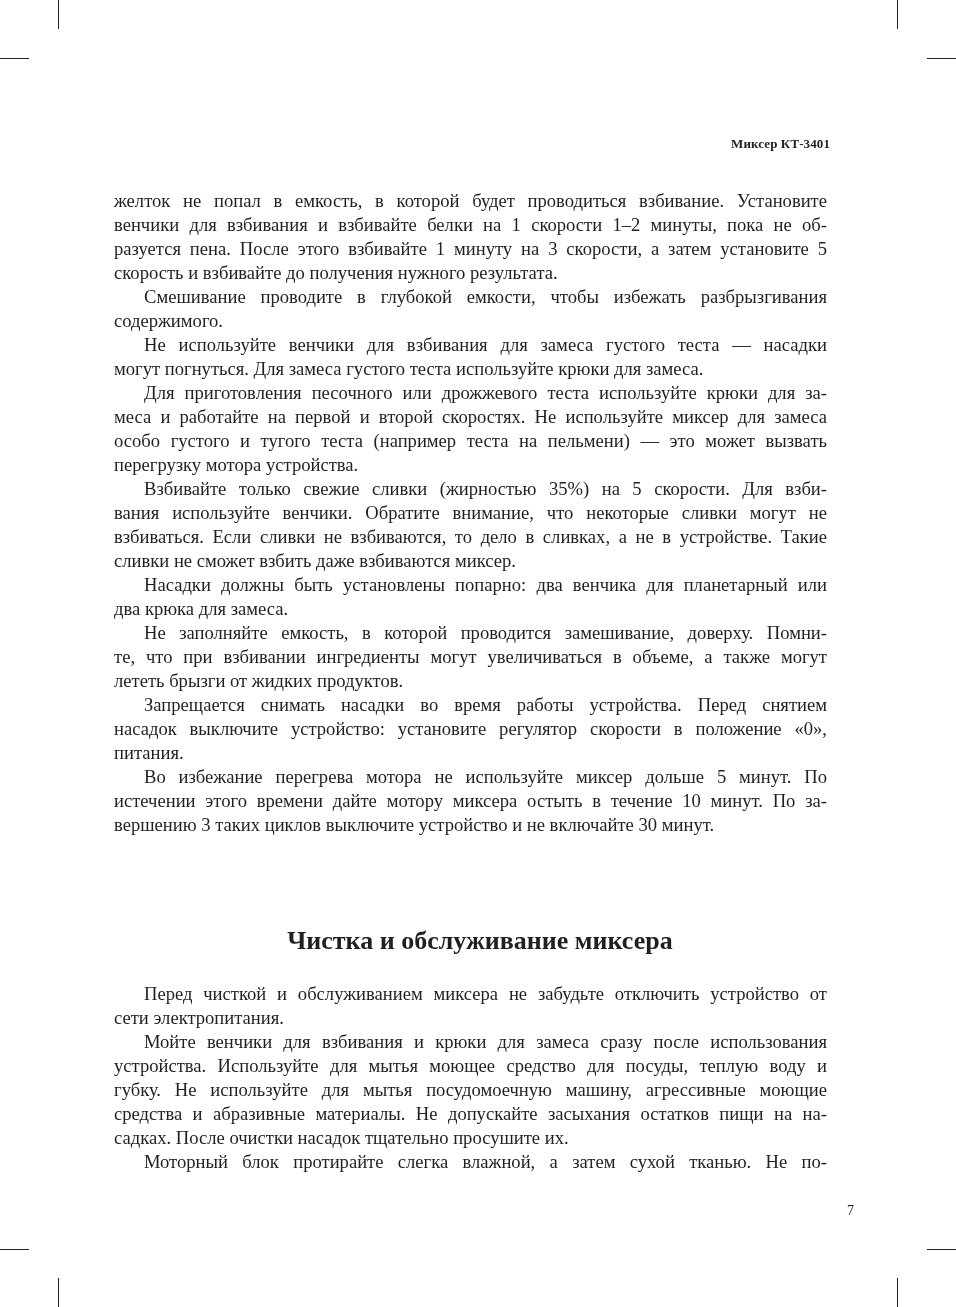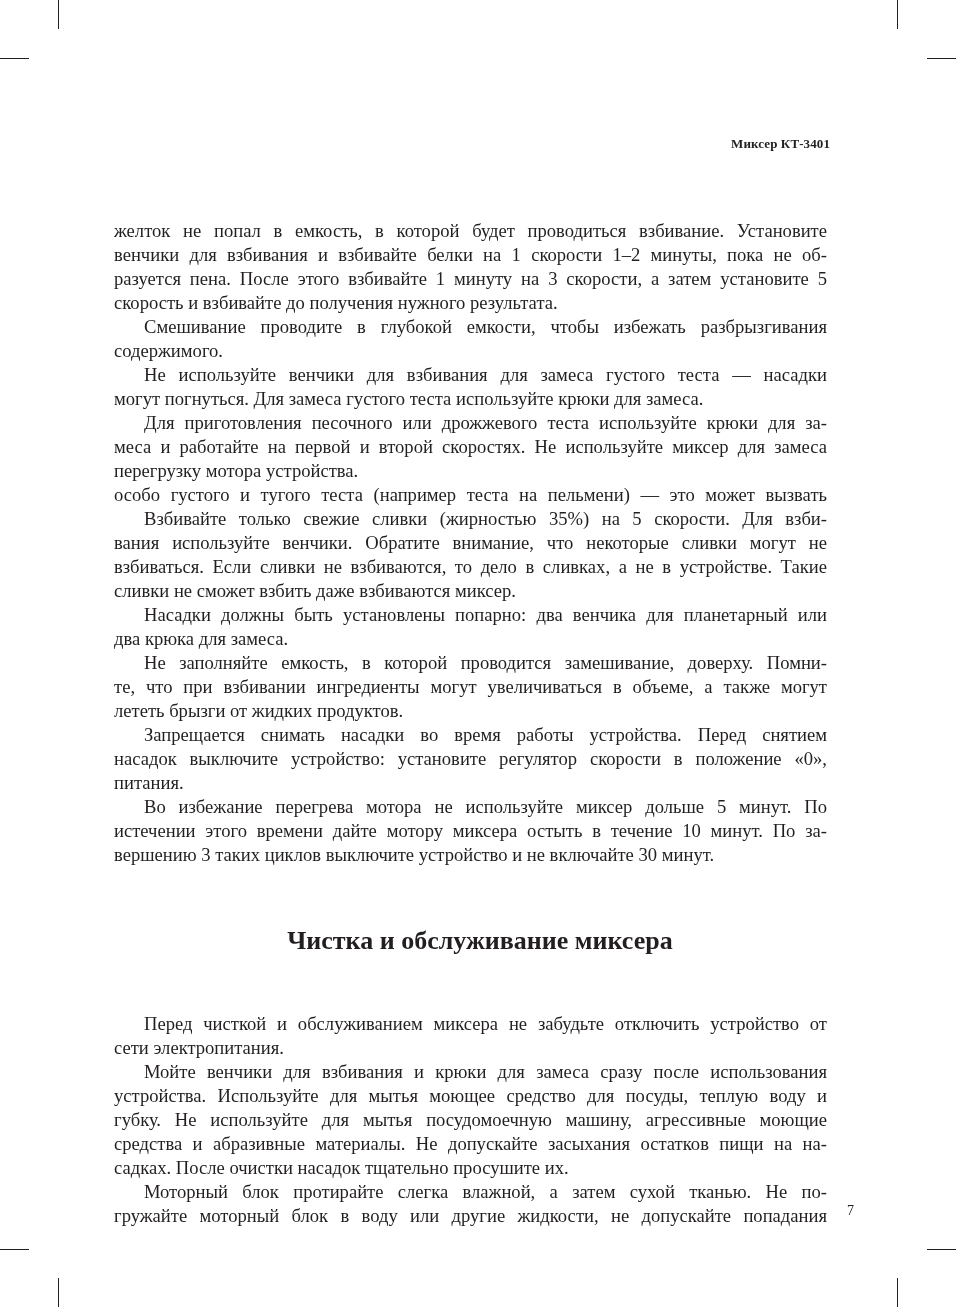--- a/index.html
+++ b/index.html
@@ -3,21 +3,21 @@
 <meta charset="utf-8">
 <style>
   html, body { margin: 0; padding: 0; background: #ffffff; }
   body { width: 956px; height: 1307px; position: relative; overflow: hidden;
          font-family: "Liberation Serif", "DejaVu Serif", serif; color: #231f20; }
   .crop { position: absolute; background: #231f20; }
   .crop.v { width: 1px; }
   .crop.h { height: 1px; }
   .running-header { position: absolute; top: 136px; right: 126px; font-size: 13px;
                     font-weight: bold; letter-spacing: 0.1px; margin-left: 28px; }
-  .text-block { position: absolute; left: 114px; width: 713px; font-size: 18.6px; line-height: 24px; margin-top: 30px; }
+  .text-block { position: absolute; left: 114px; width: 713px; font-size: 18.6px; line-height: 24px; }
   .line { display: block; white-space: nowrap; text-align: justify; text-align-last: justify; height: 24px; }
   .line.last { text-align-last: left; }
   .line.indent { padding-left: 30px; }
   .section-title { position: absolute; top: 924px; left: 0; width: 956px; text-align: center;
                    font-size: 26px; font-weight: bold; margin-left: -0px; }
   .page-number { position: absolute; top: 1203px; left: 847px; font-size: 14px; }
 </style>
 </head>
 <body>
 
@@ -36,22 +36,22 @@
     <span class="line">желток не попал в емкость, в которой будет проводиться взбивание. Установите</span>
     <span class="line">венчики для взбивания и взбивайте белки на 1 скорости 1–2 минуты, пока не об-</span>
     <span class="line">разуется пена. После этого взбивайте 1 минуту на 3 скорости, а затем установите 5</span>
     <span class="line last">скорость и взбивайте до получения нужного результата.</span>
     <span class="line indent">Смешивание проводите в глубокой емкости, чтобы избежать разбрызгивания</span>
     <span class="line last">содержимого.</span>
     <span class="line indent">Не используйте венчики для взбивания для замеса густого теста — насадки</span>
     <span class="line last">могут погнуться. Для замеса густого теста используйте крюки для замеса.</span>
     <span class="line indent">Для приготовления песочного или дрожжевого теста используйте крюки для за-</span>
     <span class="line">меса и работайте на первой и второй скоростях. Не используйте миксер для замеса</span>
+    <span class="line">особо густого и тугого теста (например теста на пельмени) — это может вызвать</span>
     <span class="line last">перегрузку мотора устройства.</span>
-    <span class="line">особо густого и тугого теста (например теста на пельмени) — это может вызвать</span>
     <span class="line indent">Взбивайте только свежие сливки (жирностью 35%) на 5 скорости. Для взби-</span>
     <span class="line">вания используйте венчики. Обратите внимание, что некоторые сливки могут не</span>
     <span class="line">взбиваться. Если сливки не взбиваются, то дело в сливках, а не в устройстве. Такие</span>
     <span class="line last">сливки не сможет взбить даже взбиваются миксер.</span>
     <span class="line indent">Насадки должны быть установлены попарно: два венчика для планетарный или</span>
     <span class="line last">два крюка для замеса.</span>
     <span class="line indent">Не заполняйте емкость, в которой проводится замешивание, доверху. Помни-</span>
     <span class="line">те, что при взбивании ингредиенты могут увеличиваться в объеме, а также могут</span>
     <span class="line last">лететь брызги от жидких продуктов.</span>
     <span class="line indent">Запрещается снимать насадки во время работы устройства. Перед снятием</span>
@@ -66,16 +66,15 @@
 
 <div class="text-block" id="body-bottom" style="top:982px;">
     <span class="line indent">Перед чисткой и обслуживанием миксера не забудьте отключить устройство от</span>
     <span class="line last">сети электропитания.</span>
     <span class="line indent">Мойте венчики для взбивания и крюки для замеса сразу после использования</span>
     <span class="line">устройства. Используйте для мытья моющее средство для посуды, теплую воду и</span>
     <span class="line">губку. Не используйте для мытья посудомоечную машину, агрессивные моющие</span>
     <span class="line">средства и абразивные материалы. Не допускайте засыхания остатков пищи на на-</span>
     <span class="line last">садках. После очистки насадок тщательно просушите их.</span>
     <span class="line indent">Моторный блок протирайте слегка влажной, а затем сухой тканью. Не по-</span>
-    <span class="line">гружайте моторный блок в воду или другие жидкости, не допускайте попадания</span>
   </div>
 
 <div class="page-number">7</div>
 
 </body></html>

